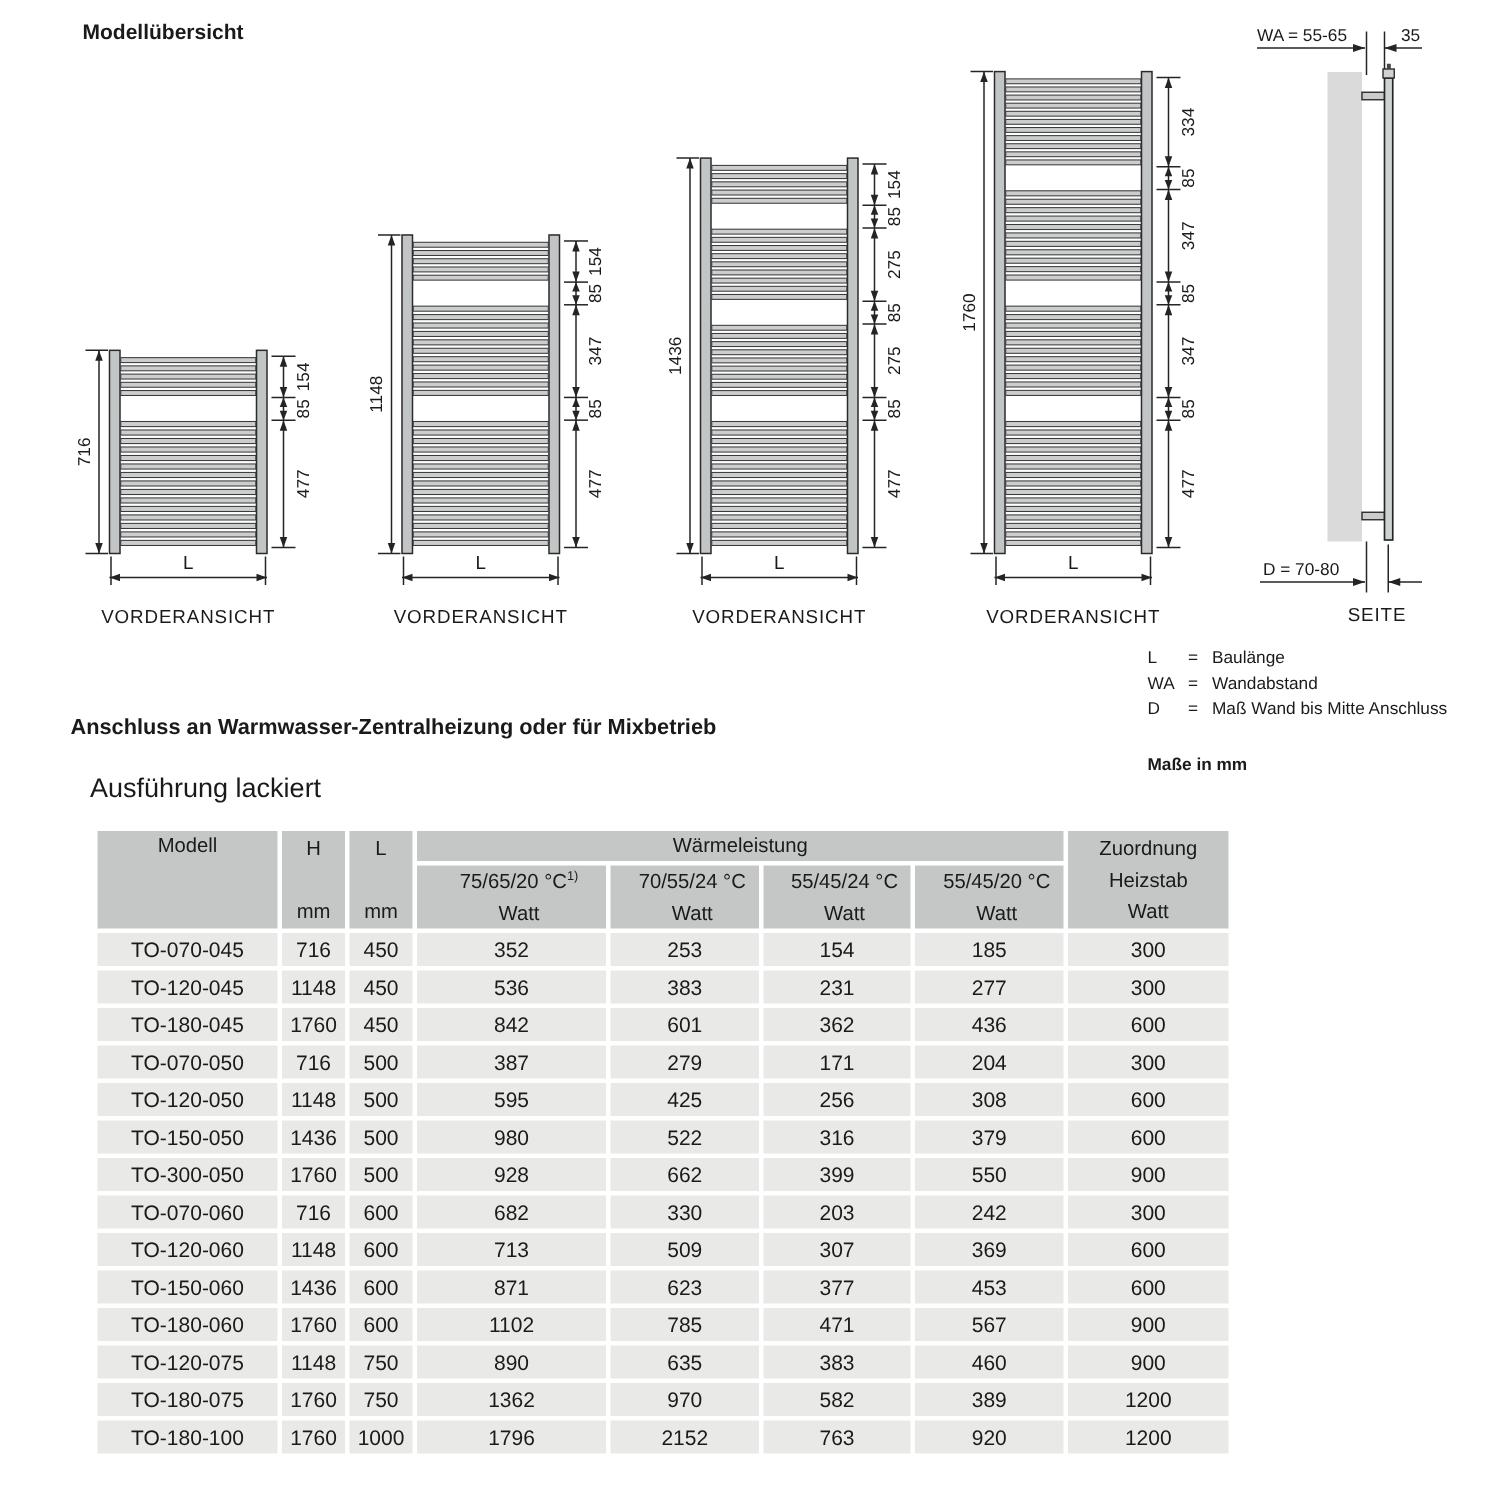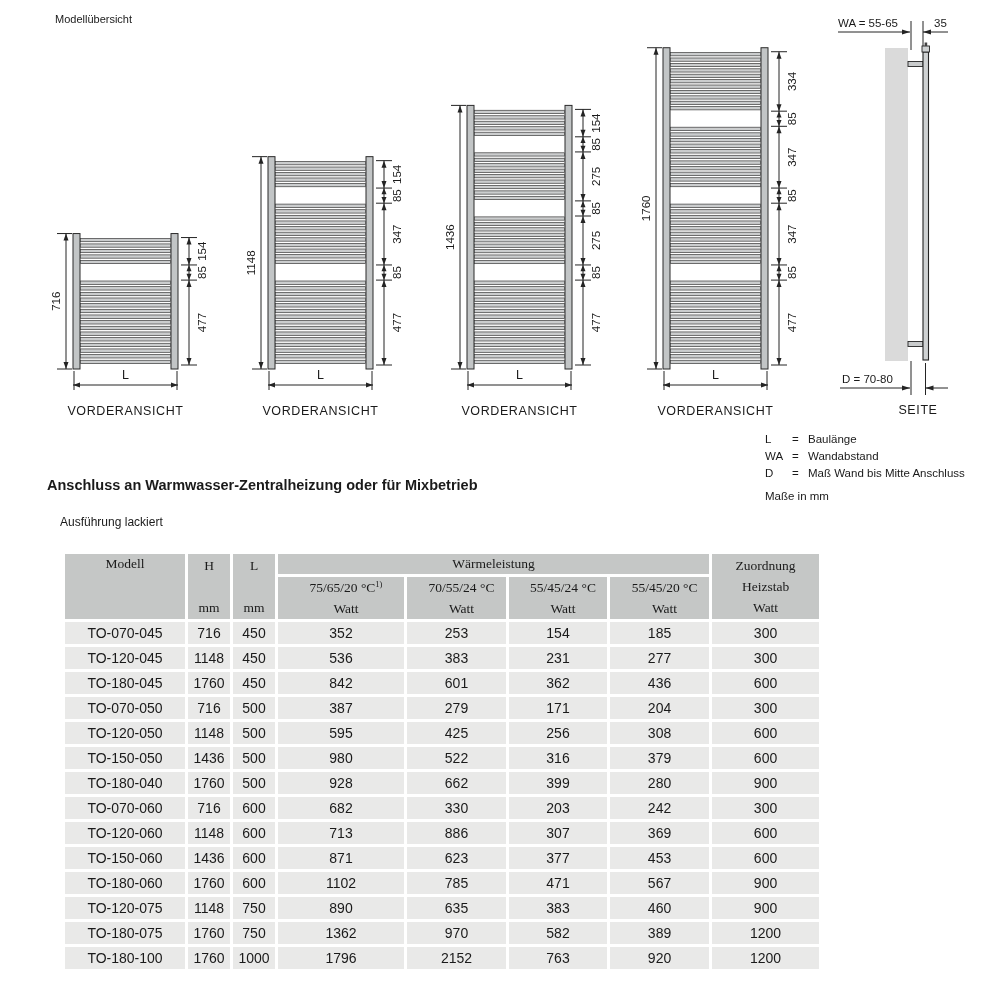--- a/index.html
+++ b/index.html
@@ -1,30 +1,30 @@
 <!DOCTYPE html>
 <html style="--header-bg: #c5c7c6; --row-bg: #e9e9e8; --tube: #cbcdce; --rail: #c2c5c6; --wall: #dadada; --line: #242424;"><head>
 <meta charset="utf-8">
 <style>
   html,body{margin:0;padding:0;background:#ffffff;}
   body{width:1000px;height:1000px;position:relative;font-family:"Liberation Sans",sans-serif;color:#1a1a1a;overflow:hidden;}
-  .page-title{position:absolute;left:55px;top:13px;font-size:11px;font-weight:normal;margin:0;}
+  .page-title{position:absolute;left:55px;top:13px;font-size:14px;font-weight:bold;margin:0;}
   .diagram-area{position:absolute;left:0;top:0;width:1000px;height:430px;}
   .diagram-svg{position:absolute;top:0;}
   svg text{font-family:"Liberation Sans",sans-serif;fill:#1a1a1a;}
   .legend{position:absolute;left:765px;top:431px;font-size:11.5px;line-height:17px;}
   .legend-row{display:flex;}
   .legend-sym{width:27px;}
   .legend-eq{width:16px;}
-  .legend-note{margin-top:6px;}
+  .legend-note{margin-top:20px;font-weight:bold;}
   .section-heading{position:absolute;left:47px;top:477px;margin:0;font-size:14.5px;font-weight:bold;}
-  .sub-heading{position:absolute;left:60px;top:515px;font-size:12px;text-align:center;}
+  .sub-heading{position:absolute;left:60px;top:515px;font-size:18px;text-align:center;}
   table.perf{position:absolute;left:62px;top:551px;border-collapse:separate;border-spacing:3px;table-layout:fixed;width:760px;}
   table.perf th,table.perf td{padding:0;text-align:center;font-weight:normal;}
-  table.perf th{background:var(--header-bg,#c5c7c6);font-size:13.5px;font-family:Liberation Serif, serif;}
+  table.perf th{background:var(--header-bg,#c5c7c6);font-size:13.5px;}
   table.perf td{background:var(--row-bg,#e9e9e8);font-size:14px;height:22px;line-height:22px;}
   td.model{font-weight:bold;}
   th.c-model{vertical-align:top;font-weight:bold;line-height:20px;}
   tr.hr1 th{height:20px;line-height:20px;}
   tr.hr2 th{height:42px;}
   .vfill{height:62px;display:flex;flex-direction:column;justify-content:space-between;line-height:20px;}
   .spec-temp,.spec-unit{line-height:21px;margin-left:10px;}
   sup{font-size:8.5px;vertical-align:super;line-height:0;}
 </style>
 </head>
@@ -496,45 +496,45 @@
         <td class="model">TO-150-050</td>
         <td>1436</td>
         <td>500</td>
         <td>980</td>
         <td>522</td>
         <td>316</td>
         <td>379</td>
         <td>600</td>
       </tr>
       <tr>
-        <td class="model">TO-180-040</td>
+        <td class="model">TO-300-050</td>
         <td>1760</td>
         <td>500</td>
         <td>928</td>
         <td>662</td>
         <td>399</td>
-        <td>280</td>
+        <td>550</td>
         <td>900</td>
       </tr>
       <tr>
         <td class="model">TO-070-060</td>
         <td>716</td>
         <td>600</td>
         <td>682</td>
         <td>330</td>
         <td>203</td>
         <td>242</td>
         <td>300</td>
       </tr>
       <tr>
         <td class="model">TO-120-060</td>
         <td>1148</td>
         <td>600</td>
         <td>713</td>
-        <td>886</td>
+        <td>509</td>
         <td>307</td>
         <td>369</td>
         <td>600</td>
       </tr>
       <tr>
         <td class="model">TO-150-060</td>
         <td>1436</td>
         <td>600</td>
         <td>871</td>
         <td>623</td>

